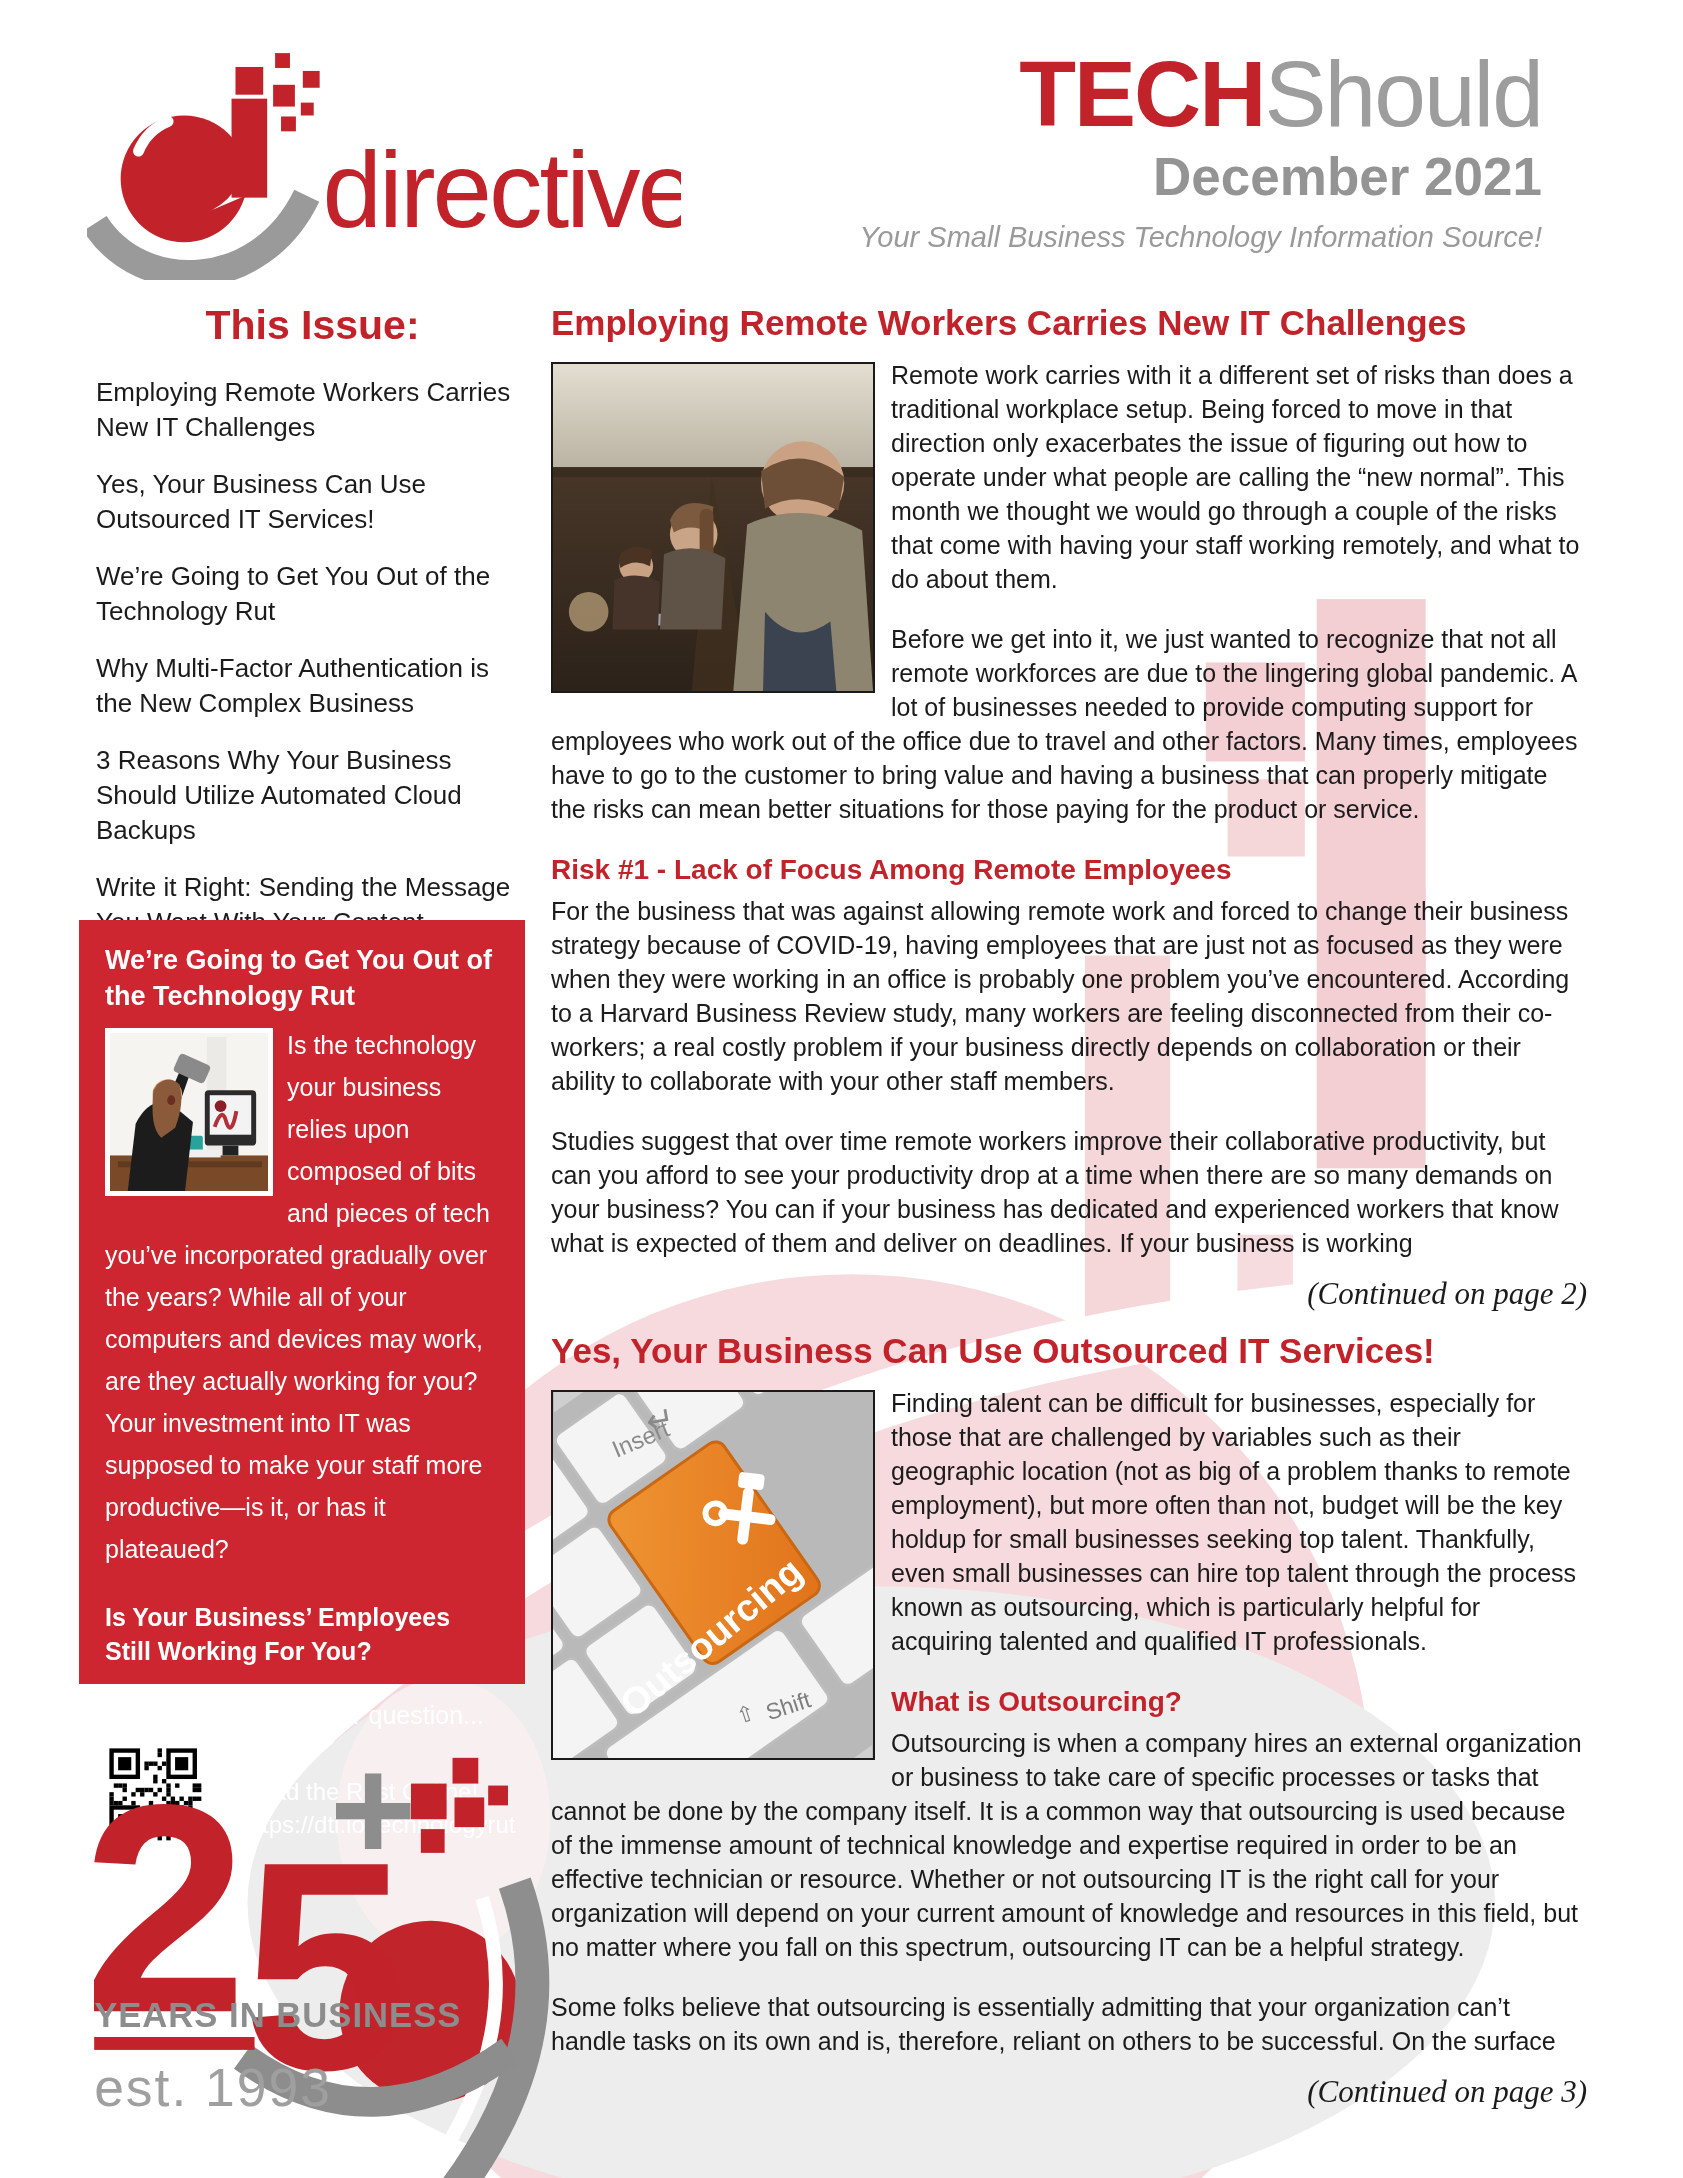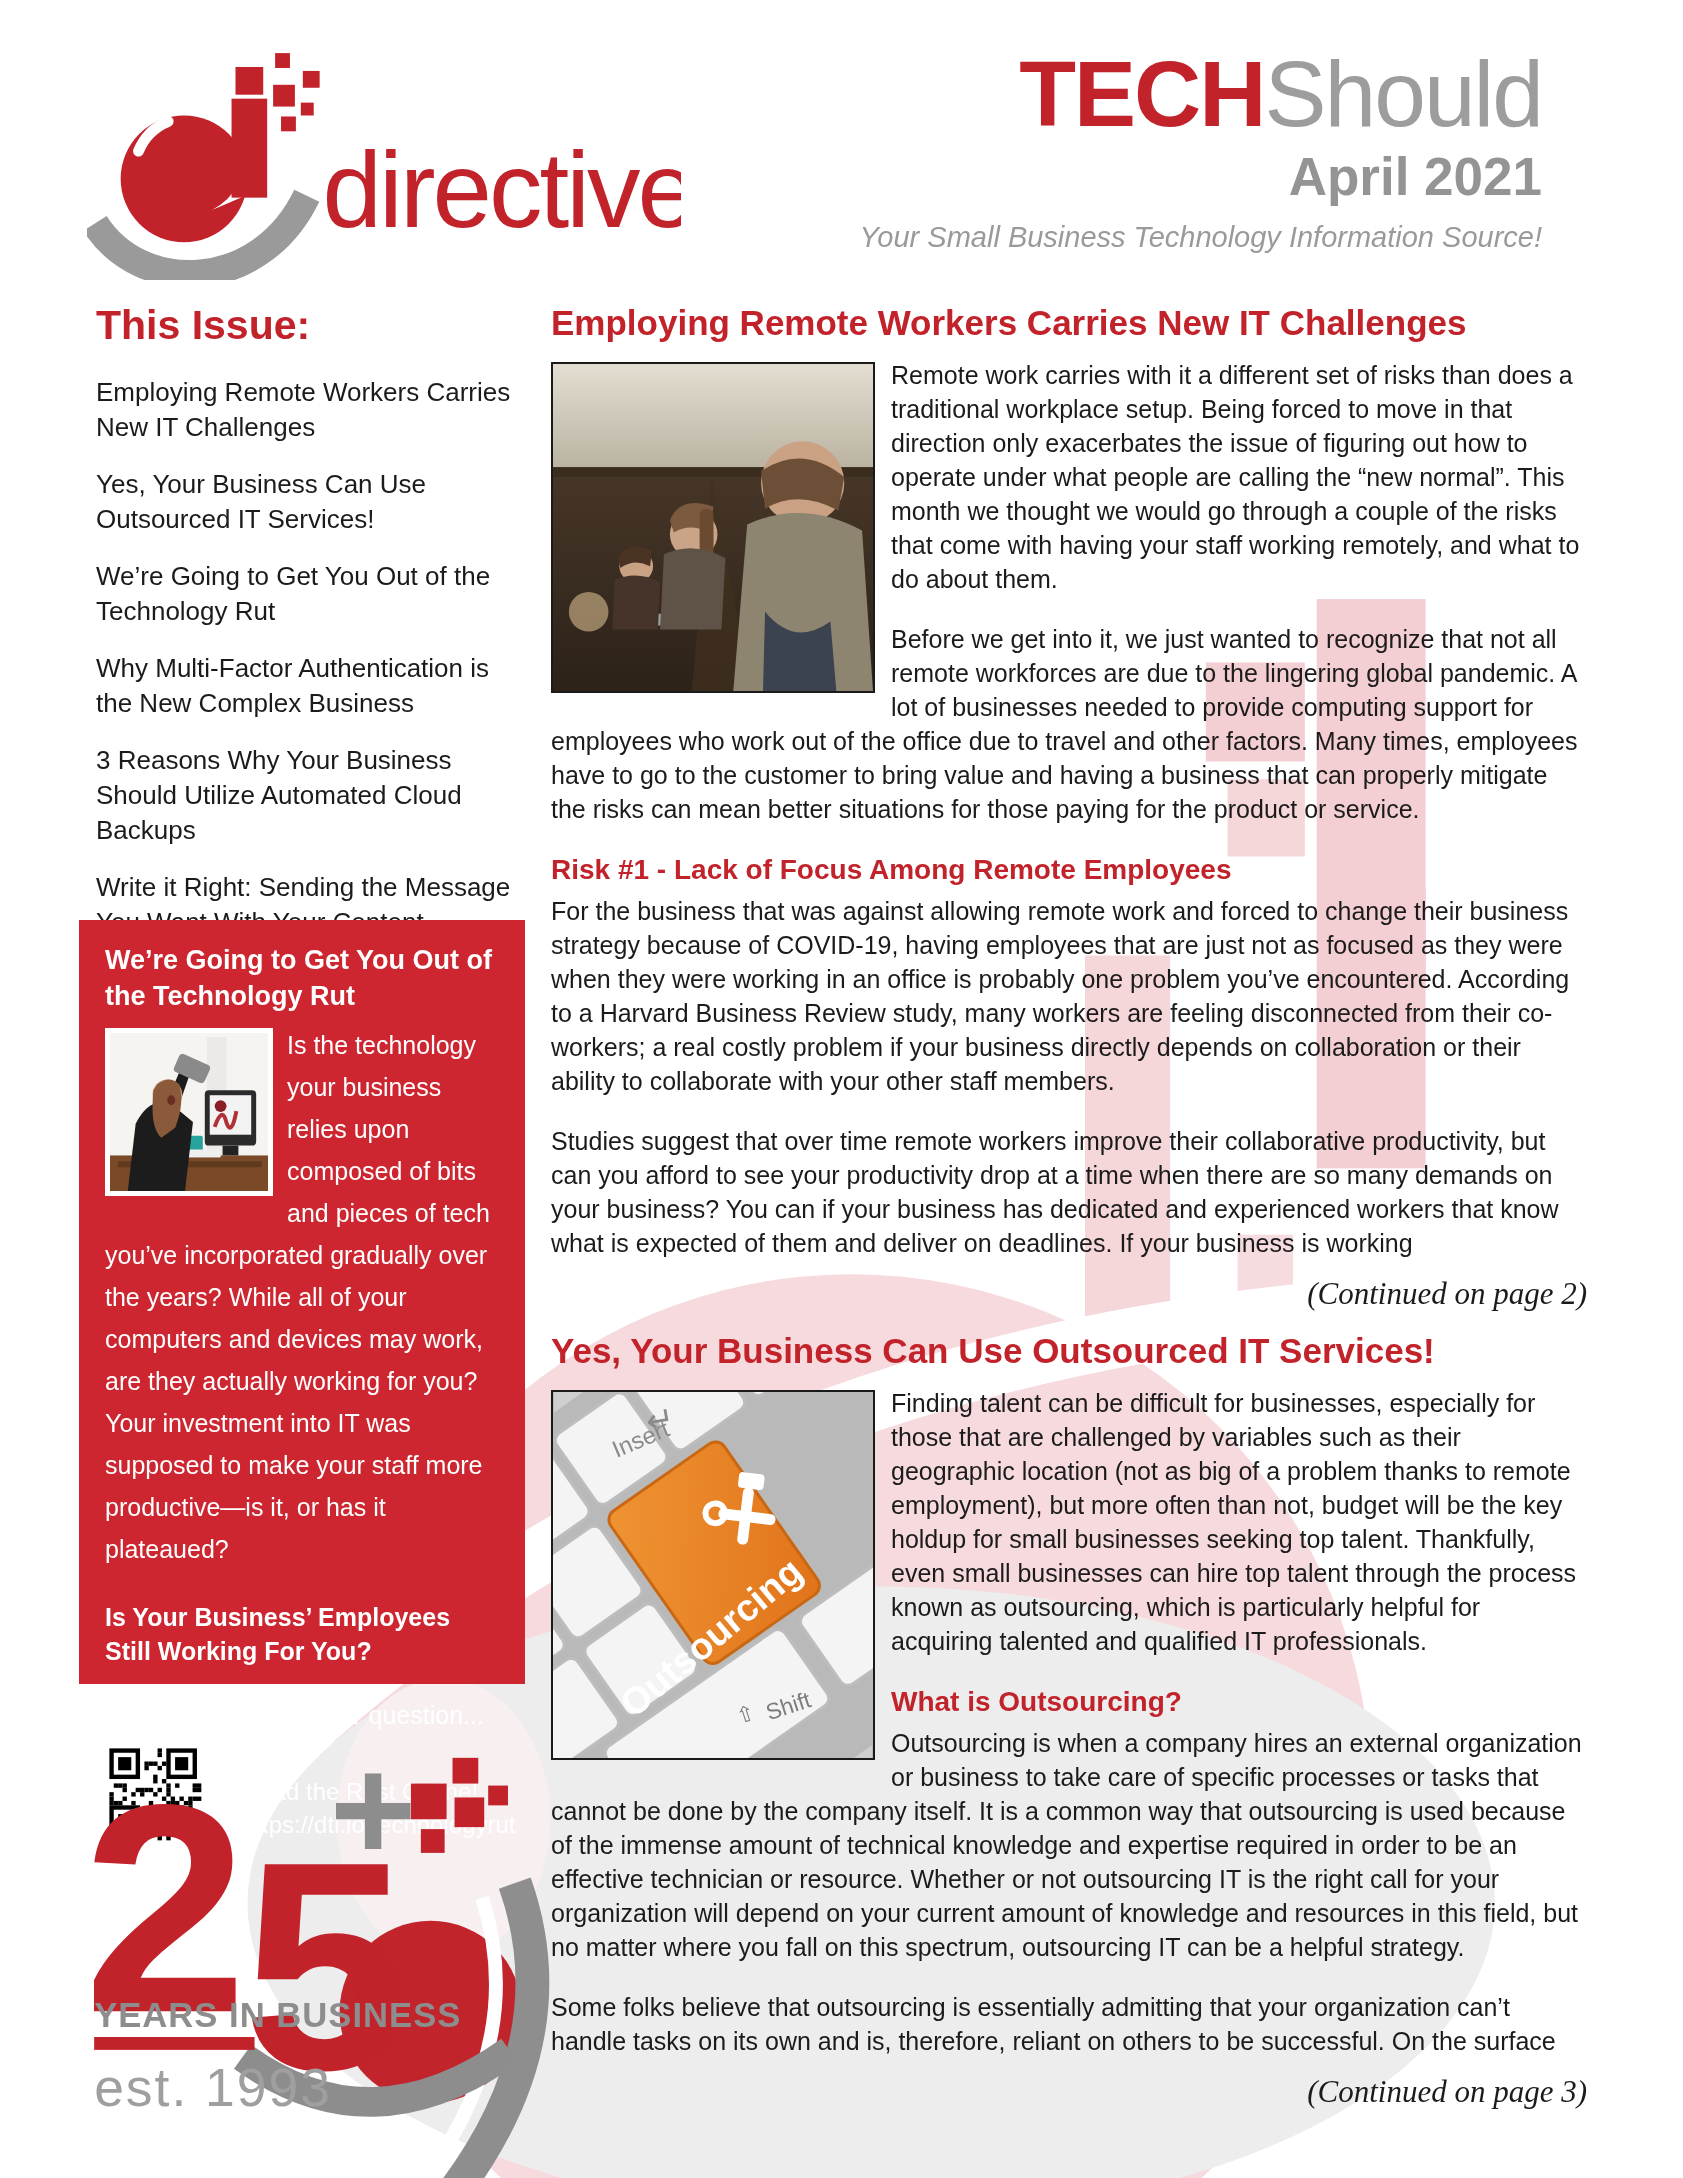--- a/index.html
+++ b/index.html
@@ -12,21 +12,21 @@
   
   .logo{position:absolute;left:87px;top:30px;width:594px;height:233px;z-index:3;}
   .masthead{position:absolute;right:99px;top:30px;width:891px;text-align:right;z-index:3;}
   .mast-title{font-size:93px;font-weight:bold;line-height:95px;letter-spacing:-2px;}
   .mast-title .tech{color:#c2232b;}
   .mast-title .minutes{color:#9d9d9d;font-weight:normal;}
   .mast-date{font-size:53px;font-weight:bold;color:#949494;line-height:61px;margin-top:4px;}
   .mast-tagline{font-size:29px;font-style:italic;color:#9a9a9a;margin-top:14px;}
   
   .left-col{position:absolute;left:96px;top:285px;width:433px;z-index:2;}
-  .issue-title{font-size:41px;font-weight:bold;color:#c2232b;margin:0 0 26px 0;}
+  .issue-title{font-size:41px;font-weight:bold;color:#c2232b;margin:0 0 26px 0;text-align:center;}
   .issue-list{list-style:none;margin:0;padding:0;}
   .issue-list li{font-size:26px;line-height:35px;margin:0 0 22px 0;color:#1b1b1b;}
   
   .feature-box{
     position:absolute;left:79px;top:903px;width:446px;height:764px;z-index:2;
     background:#cd2630;color:#ffffff;box-sizing:border-box;padding:22px 26px;
   }
   .fb-title{font-size:27px;font-weight:bold;line-height:36px;margin:0 0 10px 0;}
   .fb-photo{float:left;width:158px;height:158px;border:5px solid #ffffff;margin:4px 14px 6px 0;}
   .fb-body{font-size:25px;line-height:42px;margin:0;}
@@ -81,21 +81,21 @@
     <rect x="188" y="38" width="22" height="22" fill="#c2232b"></rect>
     <rect x="190" y="6" width="15" height="15" fill="#c2232b"></rect>
     <rect x="218" y="24" width="17" height="17" fill="#c2232b"></rect>
     <rect x="216" y="56" width="13" height="13" fill="#c2232b"></rect>
     <rect x="196" y="70" width="15" height="15" fill="#c2232b"></rect>
     <text x="238" y="182" font-family="Liberation Sans, sans-serif" font-size="108" letter-spacing="-3" fill="#c2232b">directive</text>
   </svg>
 
   <div class="masthead">
     <div class="mast-title"><span class="tech">TECH</span><span class="minutes">Should</span></div>
-    <div class="mast-date">April 2021</div>
+    <div class="mast-date">December 2021</div>
     <div class="mast-tagline">Your Small Business Technology Information Source!</div>
   </div>
 
   <aside class="left-col">
     <h2 class="issue-title">This Issue:</h2>
     <ul class="issue-list">
       <li>Employing Remote Workers Carries New IT Challenges</li>
       <li>Yes, Your Business Can Use Outsourced IT Services!</li>
       <li>We’re Going to Get You Out of the Technology Rut</li>
       <li>Why Multi-Factor Authentication is the New Complex Business</li>

